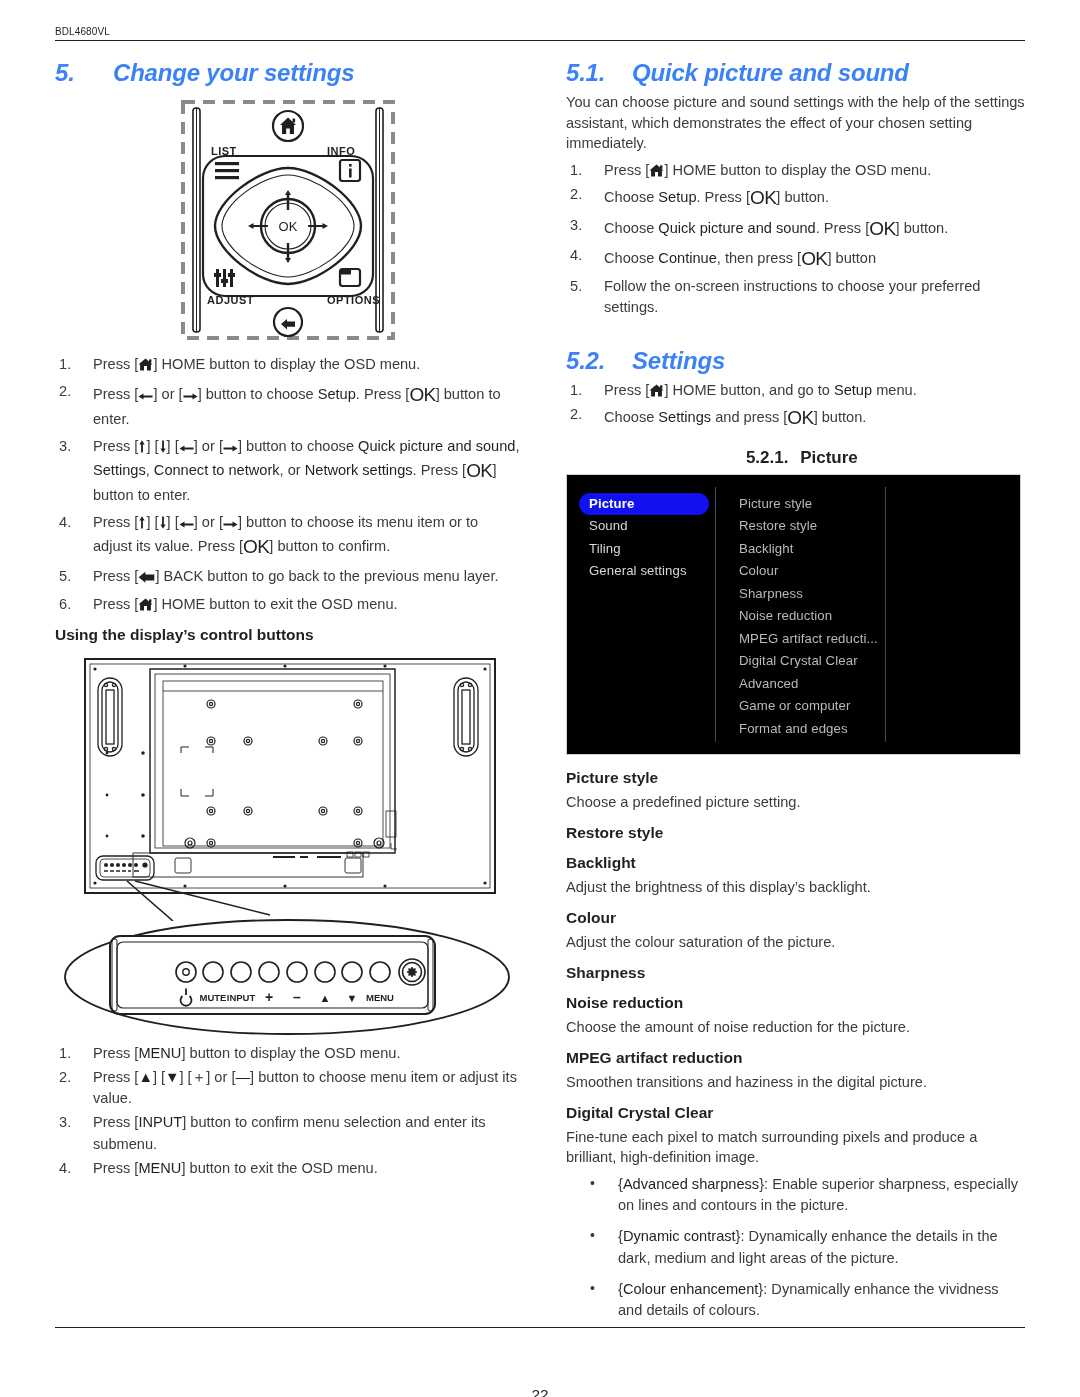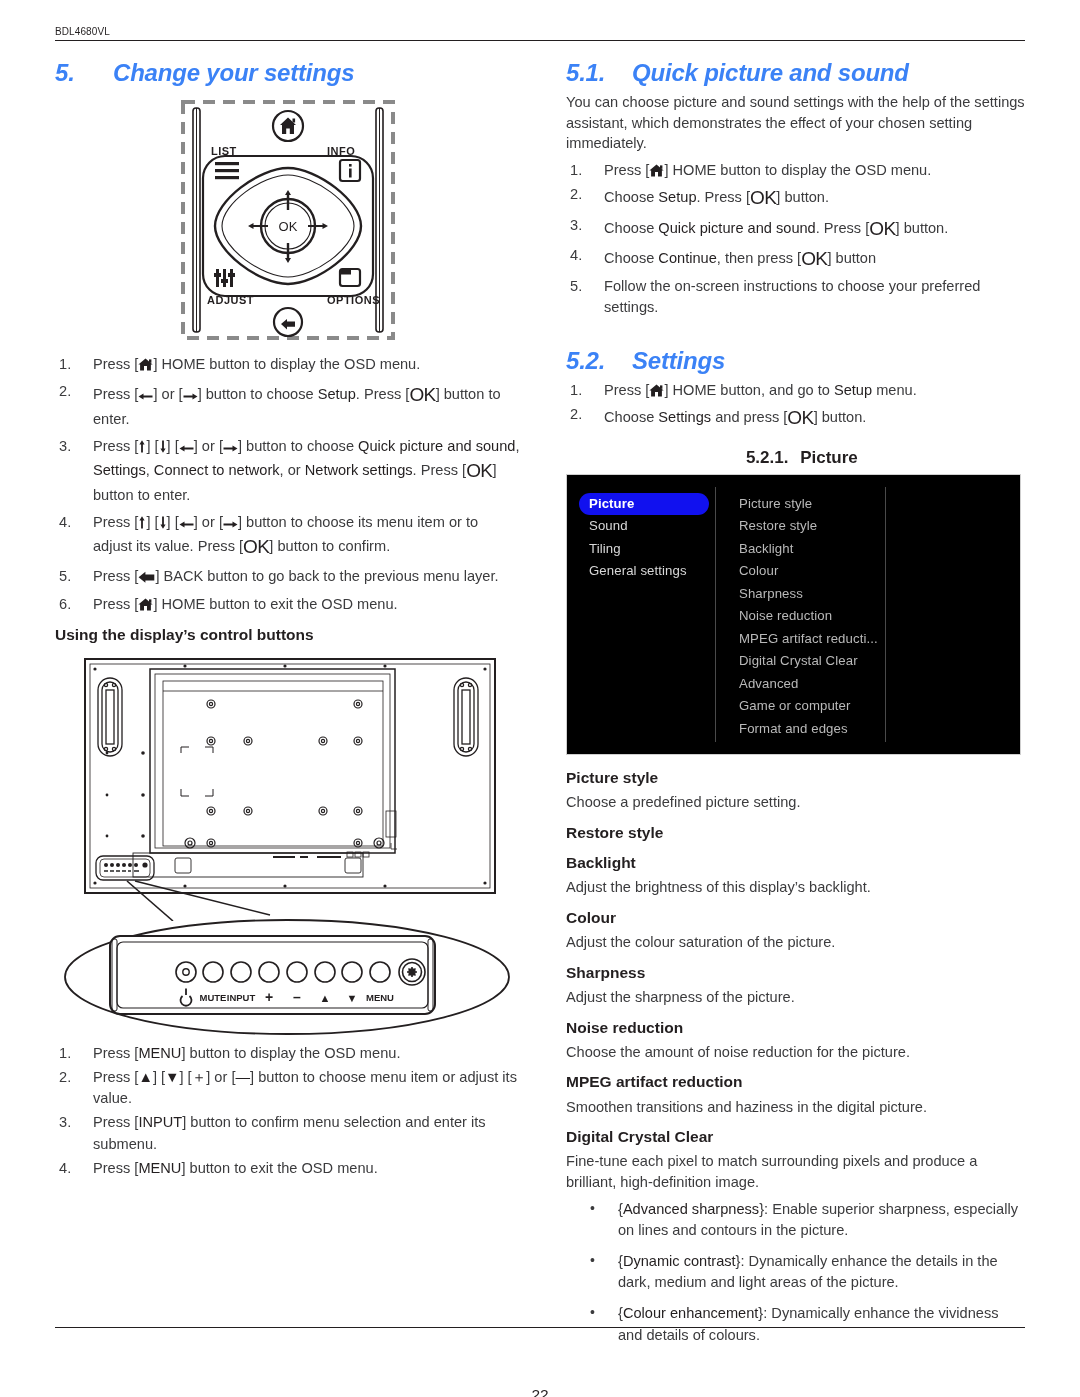--- a/index.html
+++ b/index.html
@@ -673,21 +673,20 @@
 
     <h2 class="sub">Restore style</h2>
 
     <h2 class="sub">Backlight</h2>
     <p class="body">Adjust the brightness of this display’s backlight.</p>
 
     <h2 class="sub">Colour</h2>
     <p class="body">Adjust the colour saturation of the picture.</p>
 
     <h2 class="sub">Sharpness</h2>
-    <p class="body">Adjust the sharpness of the picture.</p>
 
     <h2 class="sub">Noise reduction</h2>
     <p class="body">Choose the amount of noise reduction for the picture.</p>
 
     <h2 class="sub">MPEG artifact reduction</h2>
     <p class="body">Smoothen transitions and haziness in the digital picture.</p>
 
     <h2 class="sub">Digital Crystal Clear</h2>
     <p class="body">Fine-tune each pixel to match surrounding pixels and produce a brilliant, high-definition image.</p>
 

